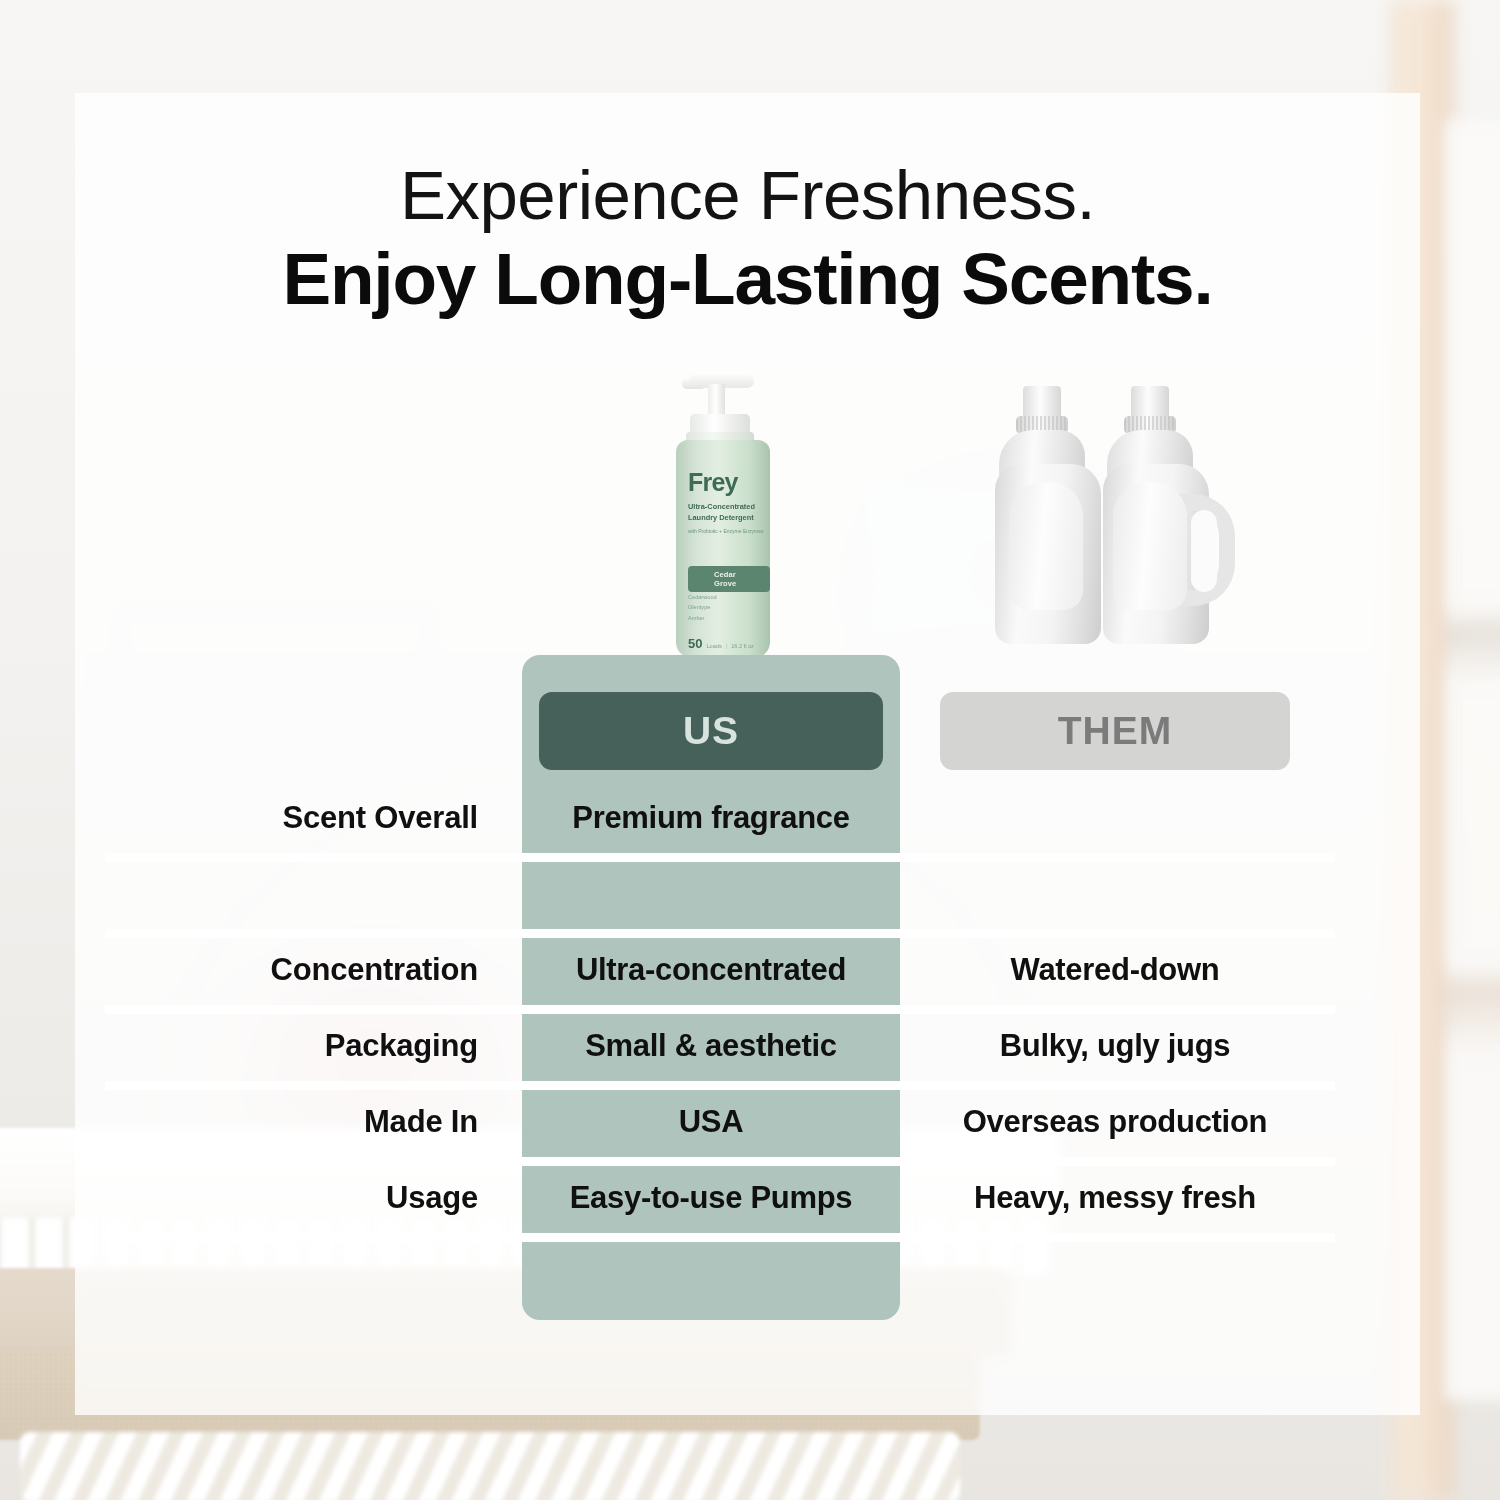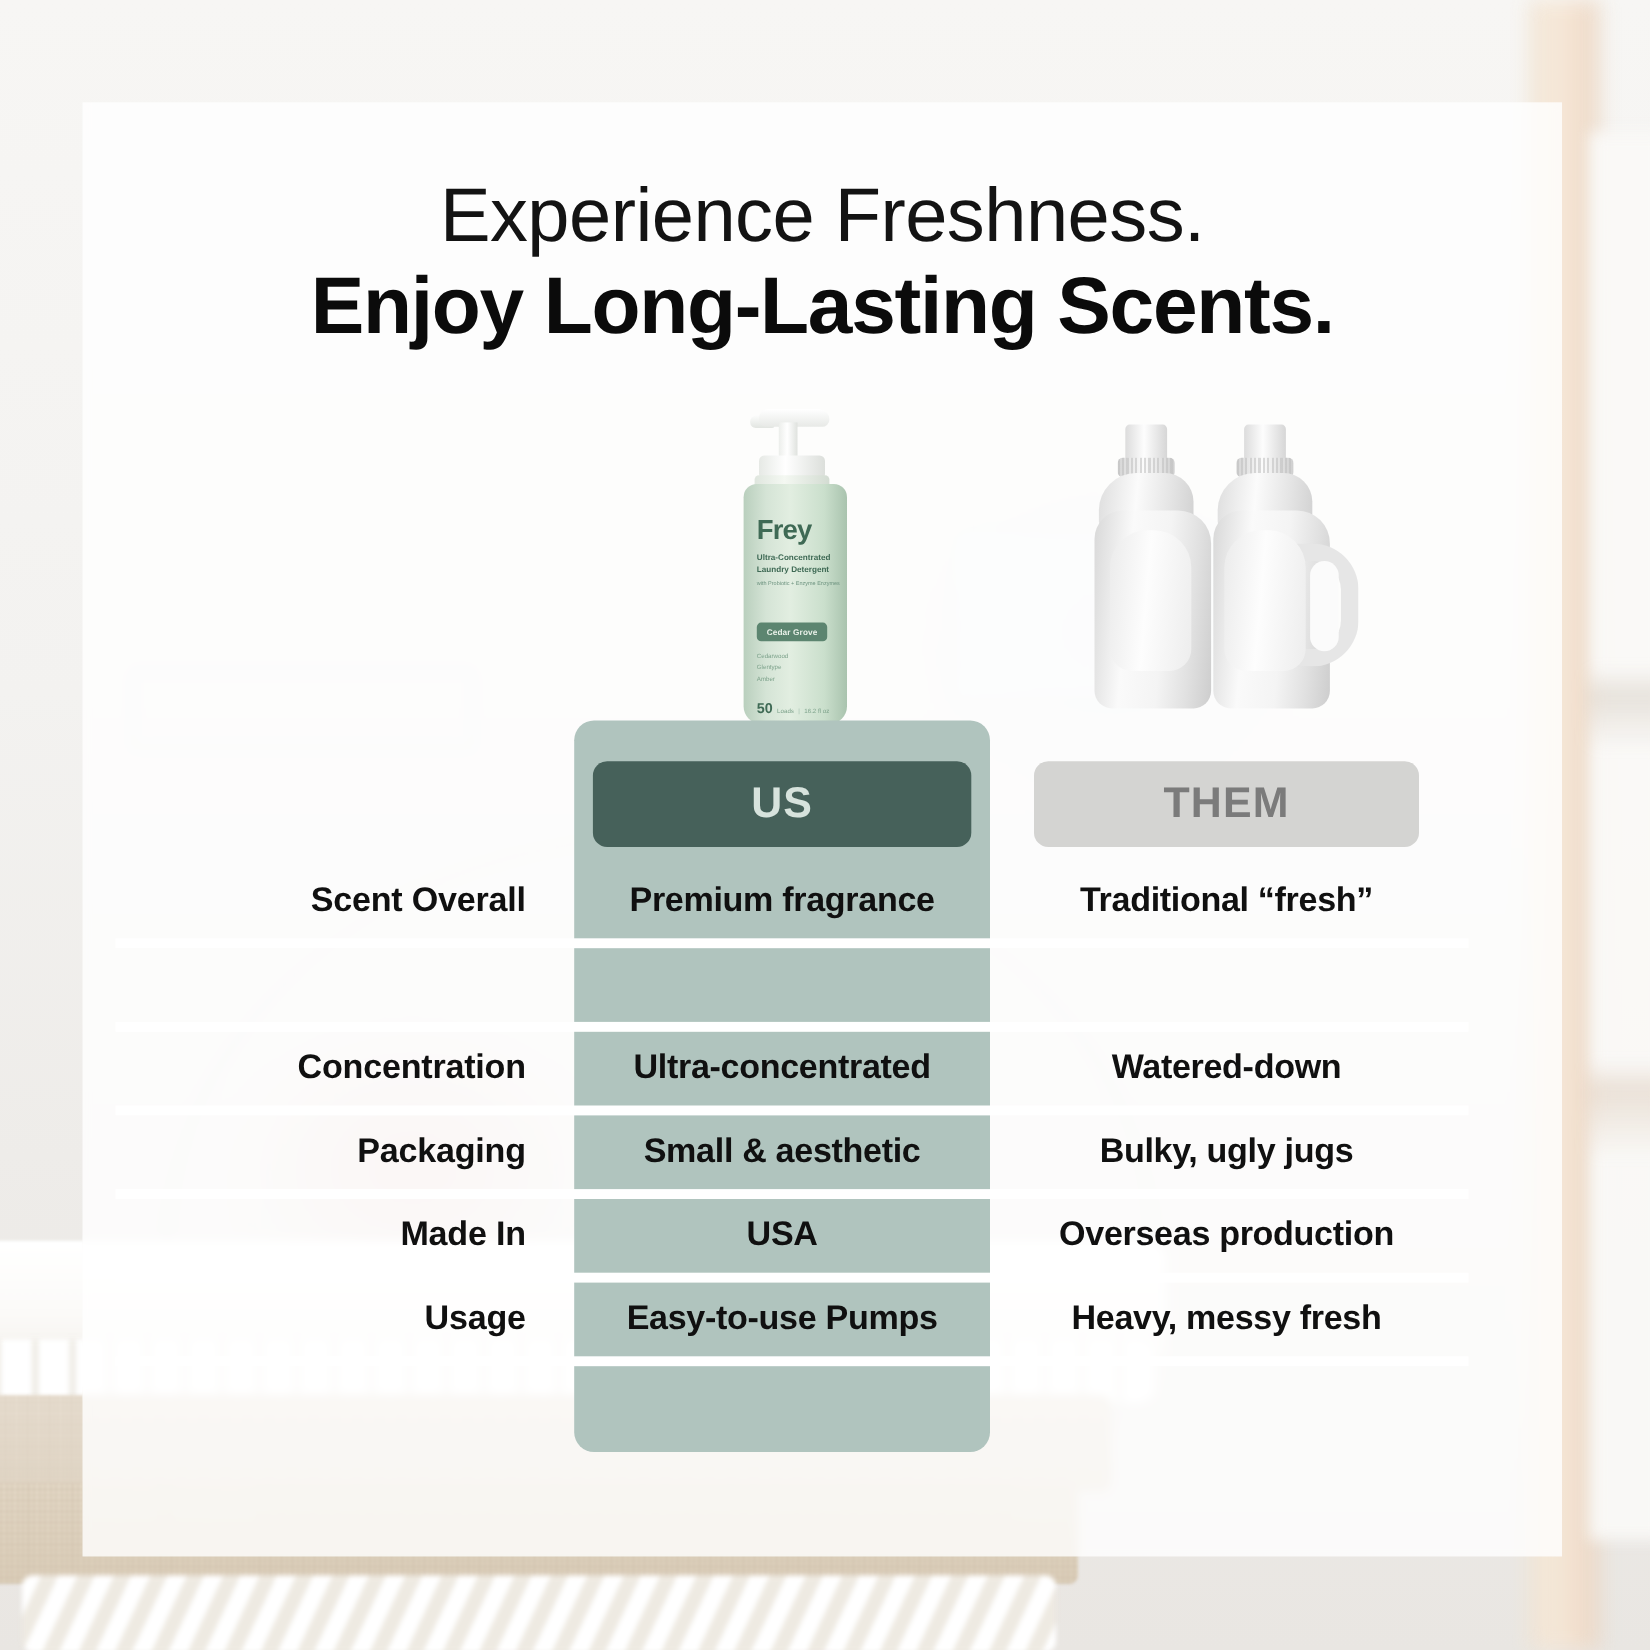--- a/index.html
+++ b/index.html
@@ -169,21 +169,21 @@
     font-size:7.4px; font-weight:bold; color:#3f6a55; line-height:1.42;
   }
   .frey-sub2 {
     position:absolute; left:12px; top:88px; width:82px;
     font-size:5px; color:#6e9480; line-height:1.3;
   }
   .frey-badge {
     position:absolute; left:12px; top:126px;
     background:#5c8570; color:#eaf2ea;
     font-size:7.5px; font-weight:bold;
-    padding:4px 9px; border-radius:4px; letter-spacing:.1px;
+    padding:4px 26px; border-radius:4px; letter-spacing:.1px;
   }
   .frey-notes {
     position:absolute; left:12px; top:152px; width:70px;
     font-size:5.6px; color:#7ea38c; line-height:1.85;
   }
   .frey-foot {
     position:absolute; left:12px; top:196px; width:82px;
     display:flex; align-items:baseline; gap:4px;
   }
   .frey-loads-num { font-size:13px; font-weight:bold; color:#3f6a55; }
@@ -353,21 +353,20 @@
 <div class="sage-col"></div>
 
 <div class="table">
 
   <div class="pill pill-us">US</div>
   <div class="pill pill-them">THEM</div>
 
   <div class="row" style="top:780px;">
     <div class="row-label">Scent Overall</div>
     <div class="row-us">Premium fragrance</div>
-    <div class="row-them">Traditional “fresh”</div>
   </div>
   <div class="divider" style="top:853px;"></div>
 
   <div class="divider" style="top:929px;"></div>
 
   <div class="row" style="top:932px;">
     <div class="row-label">Concentration</div>
     <div class="row-us">Ultra-concentrated</div>
     <div class="row-them">Watered-down</div>
   </div>

